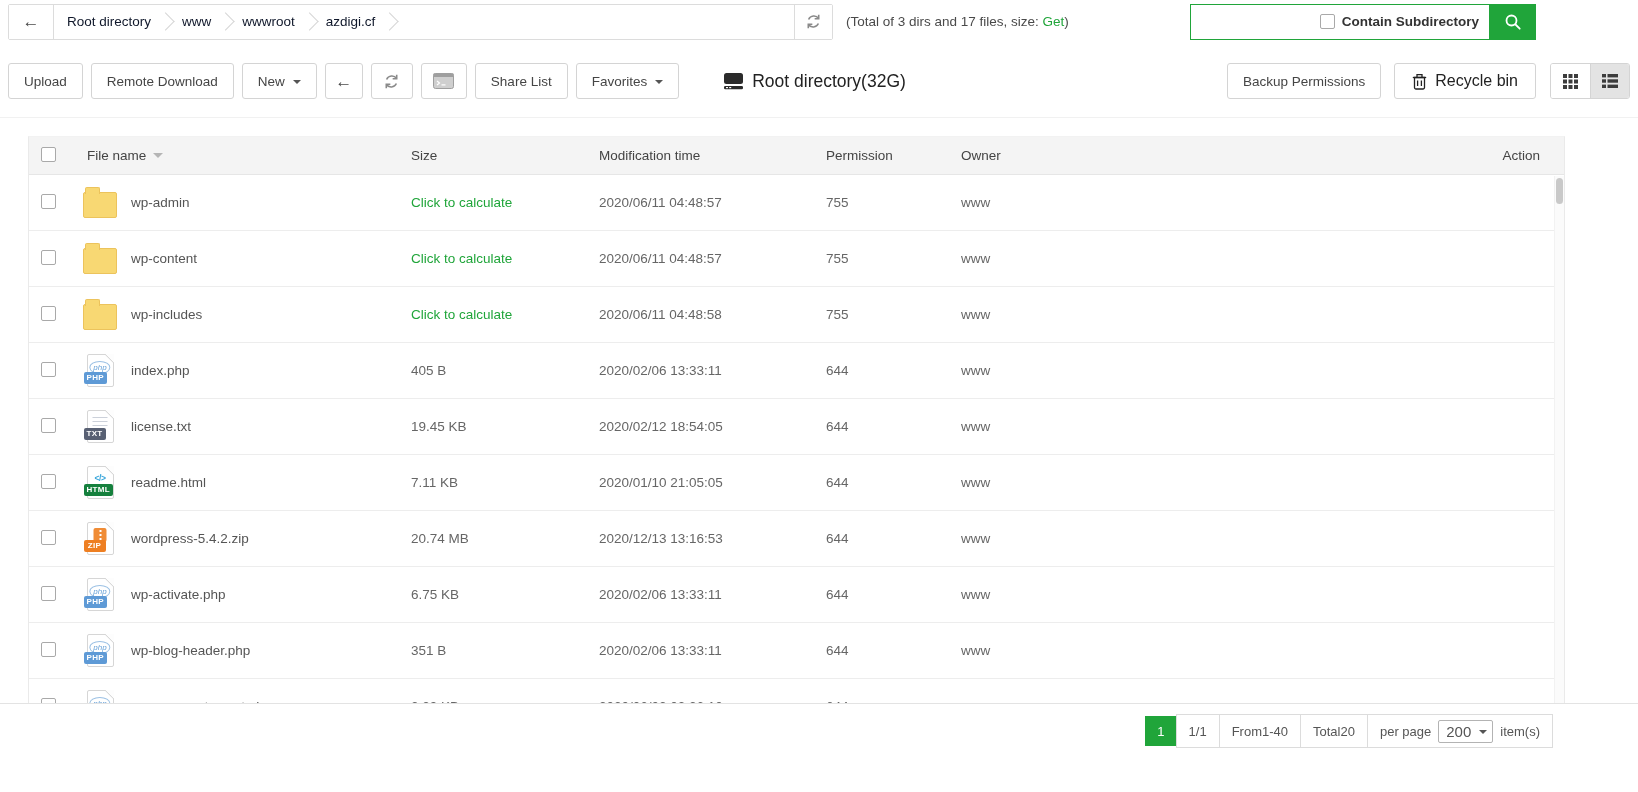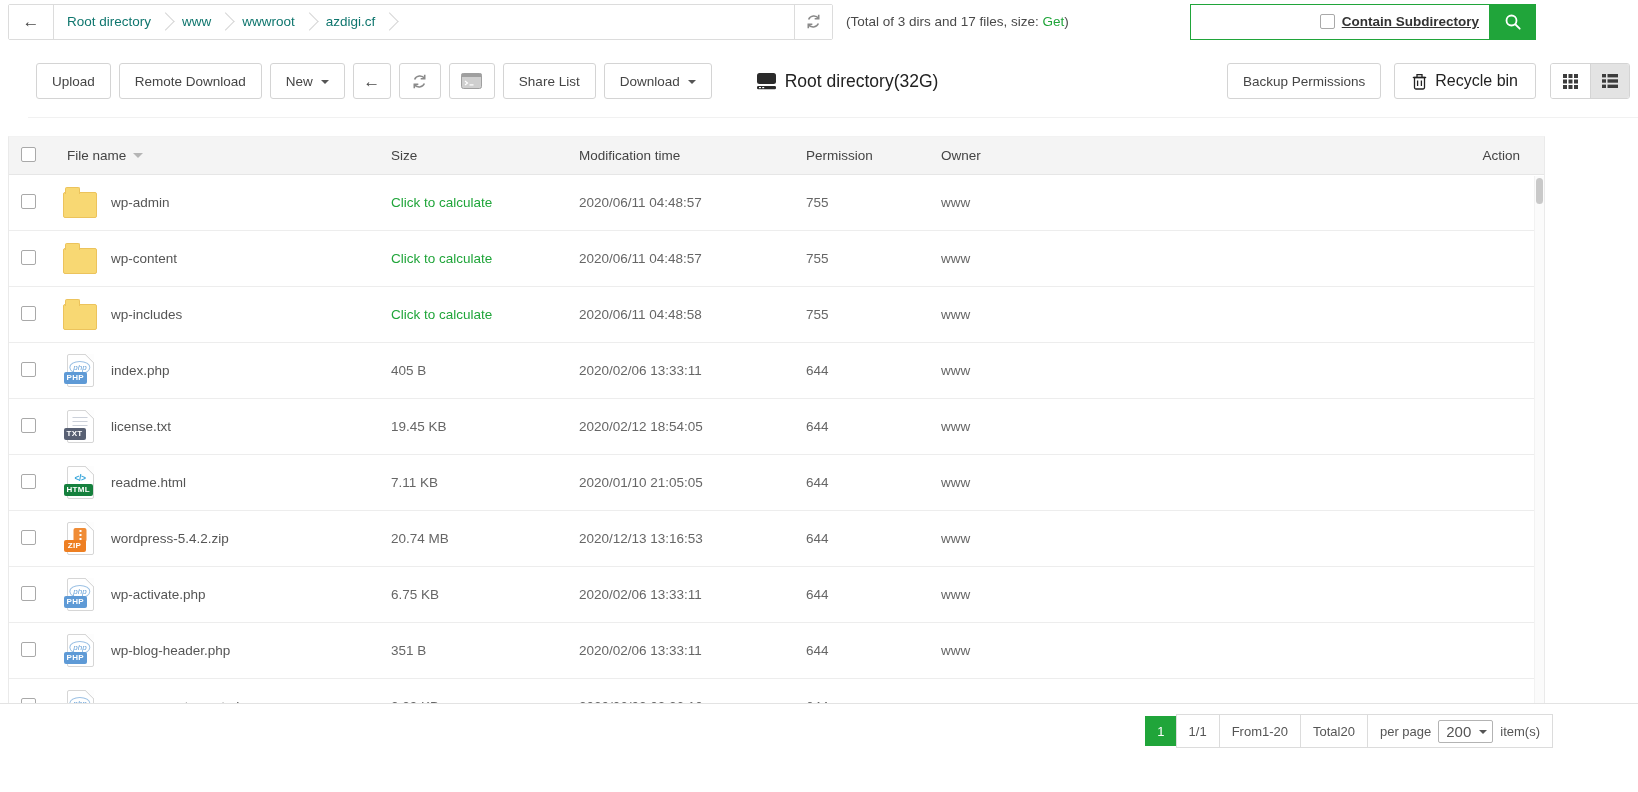--- a/index.html
+++ b/index.html
@@ -8,63 +8,63 @@
   a { text-decoration: none; cursor: pointer; }
 
   
   .topbar { display: flex; align-items: center; padding: 3px 8px 0; height: 40px; }
   .crumb-box { width: 825px; height: 36px; border: 1px solid #dcdcdc; border-radius: 2px;
     background: #fff; display: flex; align-items: stretch; flex: none; }
   .back-seg { width: 45px; border: 0; border-right: 1px solid #dcdcdc; background: #fff;
     display: flex; align-items: center; justify-content: center; cursor: pointer; }
   .arrow-left { font-size: 17px; font-weight: bold; color: #4a4a4a; line-height: 1; }
   .crumbs { flex: 1; display: flex; align-items: center; padding-left: 13px; overflow: hidden; }
-  .crumb { color: #0f766e; font-size: 13.5px; white-space: nowrap; }
+  .crumb { color: #0f172a; font-size: 13.5px; white-space: nowrap; }
   .crumb-sep { width: 13px; height: 13px; border-top: 1px solid #d6d6d6; border-right: 1px solid #d6d6d6;
     transform: rotate(45deg); margin: 0 10px 0 8px; flex: none; }
   .refresh-seg { width: 38px; border: 0; border-left: 1px solid #dcdcdc; background: #fff;
     display: flex; align-items: center; justify-content: center; cursor: pointer; }
 
   .summary { margin-left: 13px; font-size: 13.5px; color: #4a4a4a; white-space: nowrap; flex: 1; }
   .green { color: #20a53a; }
 
   .search-wrap { display: flex; margin-right: 94px; flex: none; }
   .search-input-box { width: 300px; height: 36px; border: 1px solid #20a53a; background: #fff;
     display: flex; align-items: center; }
   .search-input-box input { border: 0; outline: 0; flex: 1; min-width: 0; height: 100%;
     padding: 0 8px; font-size: 13px; font-family: inherit; }
   .search-input-box label { display: flex; align-items: center; gap: 7px; padding-right: 10px;
-    font-weight: bold; font-size: 13.5px; color: #333; white-space: nowrap; text-decoration: underline; }
+    font-weight: bold; font-size: 13.5px; color: #333; white-space: nowrap; }
   .cb { width: 15px; height: 15px; border: 1px solid #a9a9a9; border-radius: 2px;
     background: #fff; display: inline-block; flex: none; }
   .search-btn { width: 46px; height: 36px; background: #20a53a; border: 1px solid #20a53a;
     display: flex; align-items: center; justify-content: center; cursor: pointer; }
 
   
   .toolbar { display: flex; align-items: center; padding: 23px 8px 18px;
-    border-bottom: 1px solid #f1f1f1; margin-left: 28px; }
+    border-bottom: 1px solid #f1f1f1; }
   .btn { height: 36px; border: 1px solid #d4d4d4; border-radius: 3px; background: #fff;
     color: #454545; font-size: 13.5px; font-family: inherit; padding: 0 15px; margin-right: 8px;
     display: inline-flex; align-items: center; gap: 8px; cursor: pointer; white-space: nowrap; }
   .btn.sq { padding: 0; justify-content: center; }
   .btn.w38 { width: 38px; } .btn.w42 { width: 42px; } .btn.w46 { width: 46px; }
   .dcaret { width: 0; height: 0; border: 4.5px solid transparent; border-top-color: #555;
     margin-top: 5px; display: inline-block; }
   .location { display: flex; align-items: center; gap: 8px; margin-left: 36px;
     font-size: 17.5px; color: #222; white-space: nowrap; }
   .toolbar-right { margin-left: auto; display: flex; align-items: center; }
   .btn.recycle { font-size: 16px; color: #222; padding: 0 17px; margin-right: 14px; }
   .view-toggle { display: inline-flex; border: 1px solid #d4d4d4; border-radius: 3px; overflow: hidden; height: 36px; }
   .view-toggle button { width: 39px; border: 0; background: #fff; display: flex;
     align-items: center; justify-content: center; cursor: pointer; }
   .view-toggle button + button { border-left: 1px solid #d4d4d4; }
   .view-toggle button.active { background: #e3e3e3; }
 
   
-  .table-section { margin-top: 18px; border-bottom: 1px solid #e3e3e3; }
+  .table-section { margin-top: 18px; border-bottom: 1px solid #e3e3e3; padding-left: 20px; }
   .table-container { margin: 0 8px; width: 1537px; height: 567px; position: relative;
     overflow: hidden; background: #fff; border-left: 1px solid #eaeaea;
     border-right: 1px solid #eaeaea; border-top: 1px solid #f2f2f2; }
   .grid-cols { display: grid; grid-template-columns: 48px 334px 188px 227px 135px 1fr 120px;
     align-items: center; }
   .thead { height: 38px; background: #f4f4f4; color: #444; font-size: 13.5px;
     border-bottom: 1px solid #e6e6e6; }
   .thead .h-check { padding-left: 12px; }
   .thead .h-name { padding-left: 10px; display: flex; align-items: center; }
   .sort-caret { width: 0; height: 0; border: 5px solid transparent; border-top-color: #b5b5b5;
@@ -200,21 +200,21 @@
       <rect x="0.5" y="0.5" width="20" height="15" rx="2" fill="#cfcfcf" stroke="#9f9f9f"></rect>
       <rect x="0.5" y="0.5" width="20" height="3.5" fill="#9f9f9f"></rect>
       <path d="M4 8l2.5 2L4 12" stroke="#fff" stroke-width="1.2" fill="none"></path>
       <rect x="8.5" y="11.3" width="4" height="1.2" fill="#fff"></rect>
     </svg>
   </button>
   <button class="btn">
       <span>Share List</span>
     </button>
   <button class="btn">
-      <span>Download</span>
+      <span>Favorites</span>
       <i class="dcaret"></i>
     </button>
 
   <div class="location">
     <svg width="21" height="18" viewBox="0 0 21 18">
       <rect x="1" y="1" width="19" height="11" rx="2.5" fill="#2b2b2b"></rect>
       <rect x="1" y="14" width="19" height="3.2" rx="1.2" fill="#2b2b2b"></rect>
       <rect x="3" y="15" width="2" height="1.2" fill="#fff"></rect>
         <rect x="6.2" y="15" width="2" height="1.2" fill="#fff"></rect>
     </svg>
@@ -447,21 +447,21 @@
       </div>
     <div class="vscroll">
       <div class="vthumb"></div>
     </div>
   </div>
 </div>
 
 <div class="pager">
   <a class="pg green-box">1</a>
   <span class="pg">1/1</span>
-  <span class="pg">From1-20</span>
+  <span class="pg">From1-40</span>
   <span class="pg">Total20</span>
   <span class="pg perpage">
     <span>per page</span>
     <span class="select-box">
       <span>200</span>
       <i class="caret"></i>
     </span>
     <span>item(s)</span>
   </span>
 </div>

